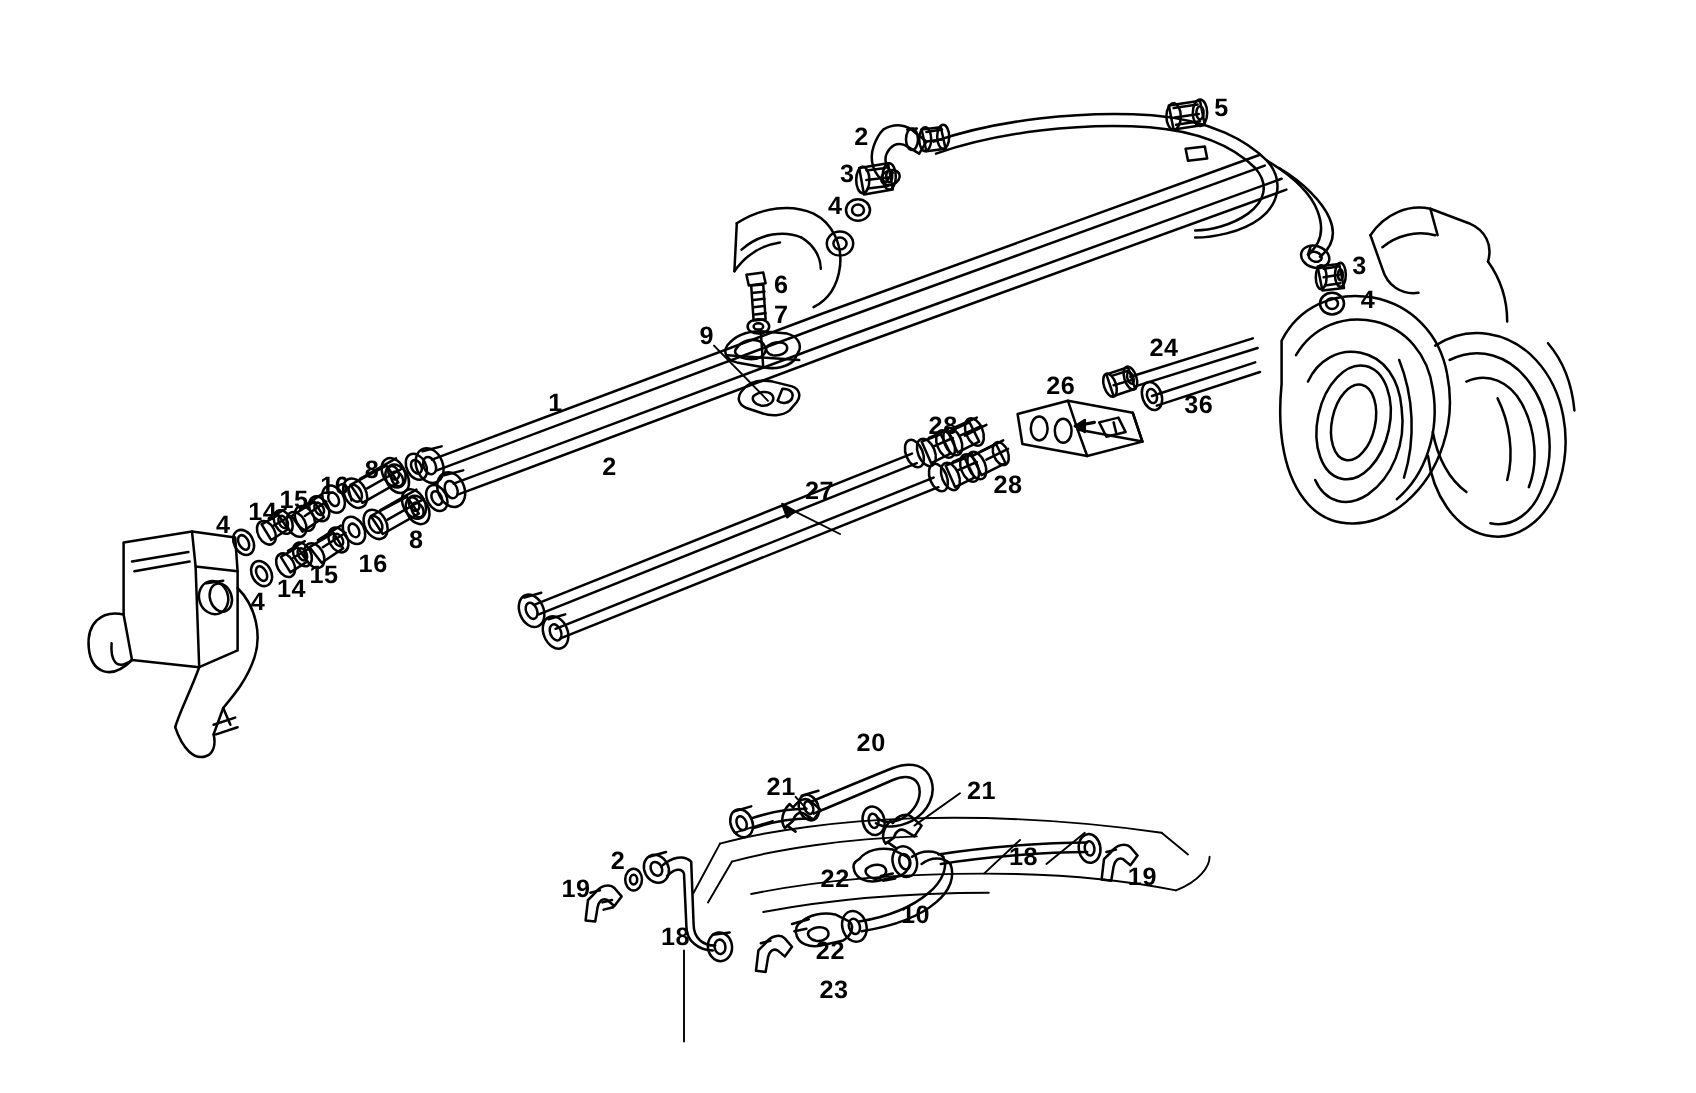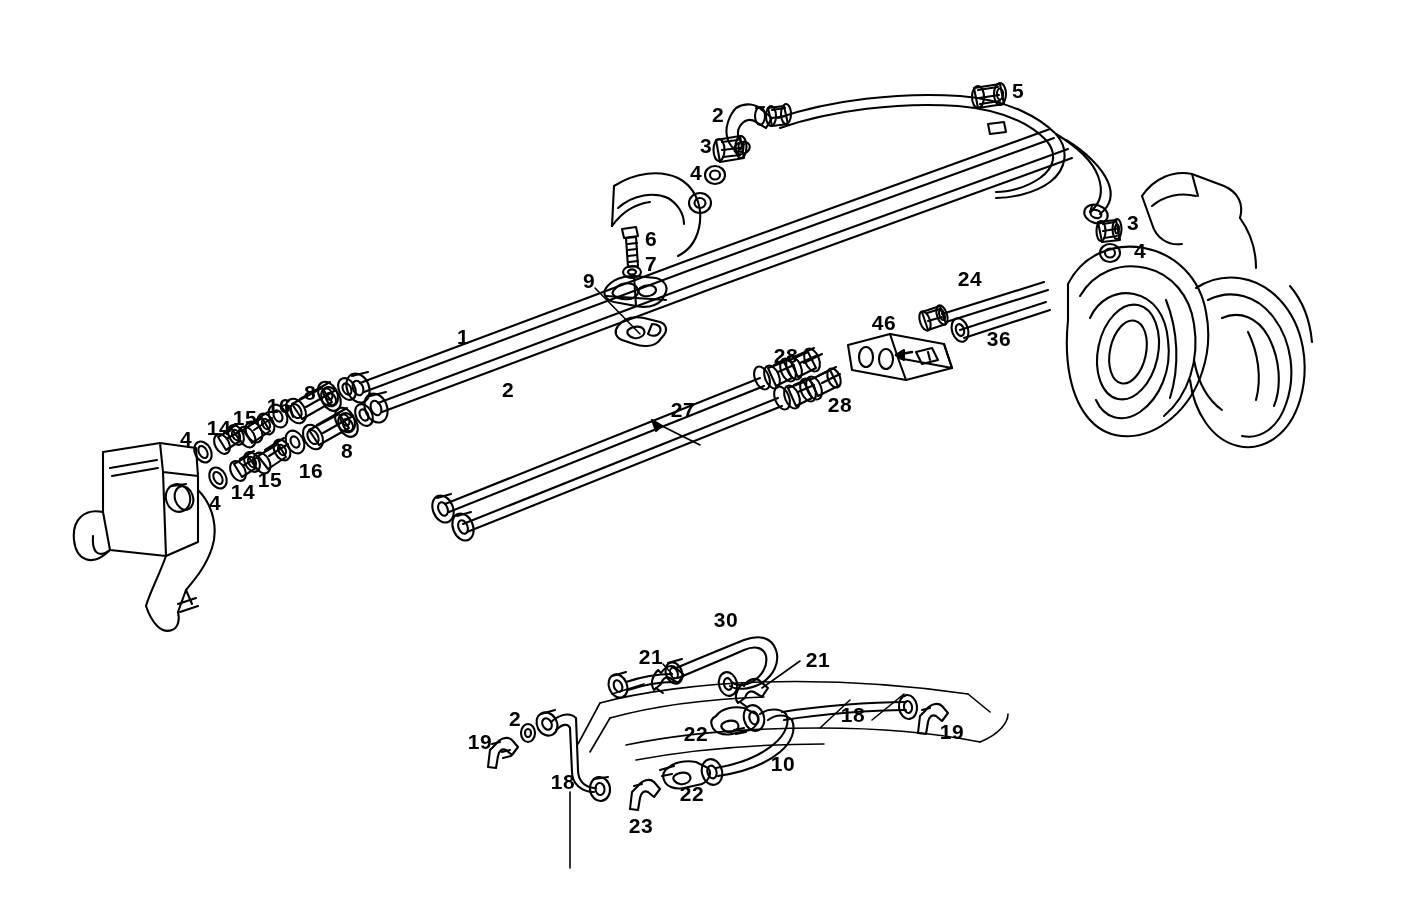--- a/index.html
+++ b/index.html
@@ -484,42 +484,42 @@
   <div class="callout" style="left:718px;top:114px">2</div>
   <div class="callout" style="left:706px;top:145px">3</div>
   <div class="callout" style="left:696px;top:172px">4</div>
   <div class="callout" style="left:1133px;top:222px">3</div>
   <div class="callout" style="left:1140px;top:250px">4</div>
   <div class="callout" style="left:651px;top:238px">6</div>
   <div class="callout" style="left:651px;top:263px">7</div>
   <div class="callout" style="left:589px;top:280px">9</div>
   <div class="callout" style="left:463px;top:336px">1</div>
   <div class="callout" style="left:508px;top:389px">2</div>
-  <div class="callout" style="left:970px;top:278px">24</div>
-  <div class="callout" style="left:884px;top:322px">46</div>
+  <div class="callout" style="left:970px;top:290px">24</div>
+  <div class="callout" style="left:884px;top:322px">26</div>
   <div class="callout" style="left:999px;top:338px">36</div>
   <div class="callout" style="left:786px;top:355px">28</div>
   <div class="callout" style="left:840px;top:404px">28</div>
   <div class="callout" style="left:683px;top:409px">27</div>
   <div class="callout" style="left:310px;top:392px">8</div>
   <div class="callout" style="left:279px;top:405px">16</div>
   <div class="callout" style="left:245px;top:417px">15</div>
   <div class="callout" style="left:219px;top:427px">14</div>
   <div class="callout" style="left:186px;top:438px">4</div>
   <div class="callout" style="left:347px;top:450px">8</div>
   <div class="callout" style="left:311px;top:470px">16</div>
   <div class="callout" style="left:270px;top:479px">15</div>
   <div class="callout" style="left:243px;top:491px">14</div>
   <div class="callout" style="left:215px;top:502px">4</div>
-  <div class="callout" style="left:726px;top:619px">30</div>
+  <div class="callout" style="left:726px;top:619px">20</div>
   <div class="callout" style="left:651px;top:656px">21</div>
   <div class="callout" style="left:818px;top:659px">21</div>
   <div class="callout" style="left:515px;top:718px">2</div>
   <div class="callout" style="left:480px;top:741px">19</div>
   <div class="callout" style="left:696px;top:733px">22</div>
   <div class="callout" style="left:853px;top:714px">18</div>
   <div class="callout" style="left:952px;top:731px">19</div>
-  <div class="callout" style="left:783px;top:763px">10</div>
+  <div class="callout" style="left:763px;top:763px">10</div>
   <div class="callout" style="left:563px;top:781px">18</div>
   <div class="callout" style="left:692px;top:793px">22</div>
-  <div class="callout" style="left:641px;top:825px">23</div>
+  <div class="callout" style="left:695px;top:825px">23</div>
 
 </div>
 
 </body></html>

